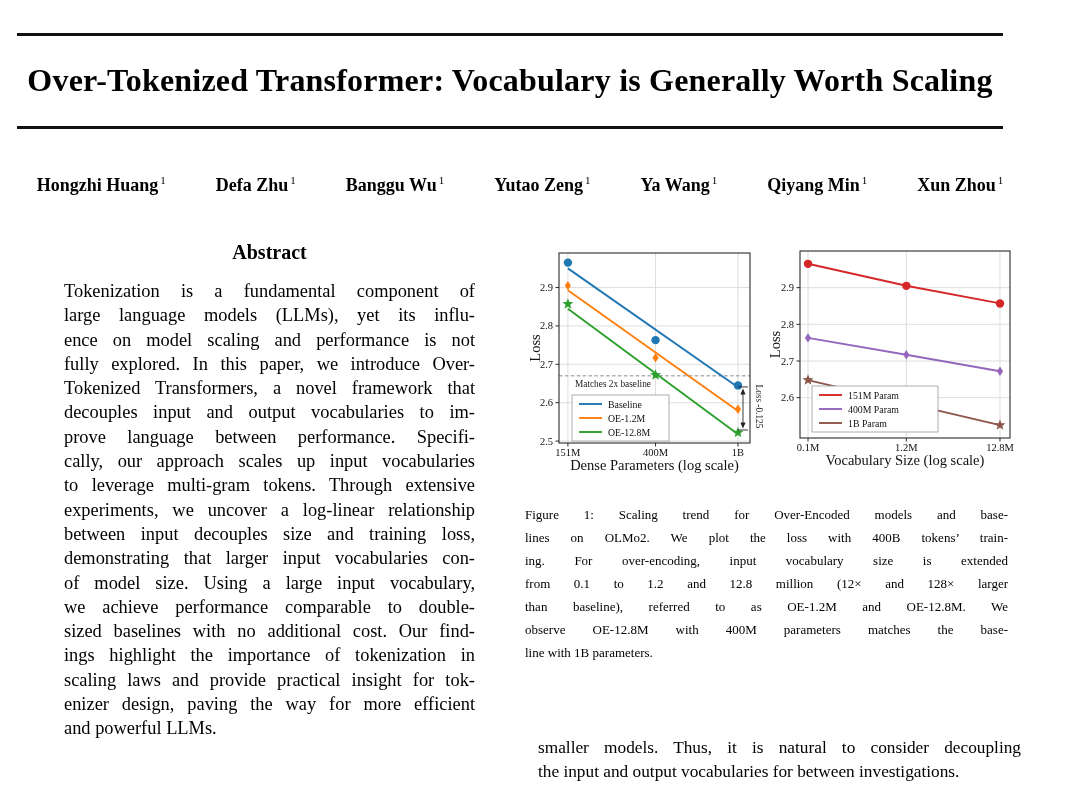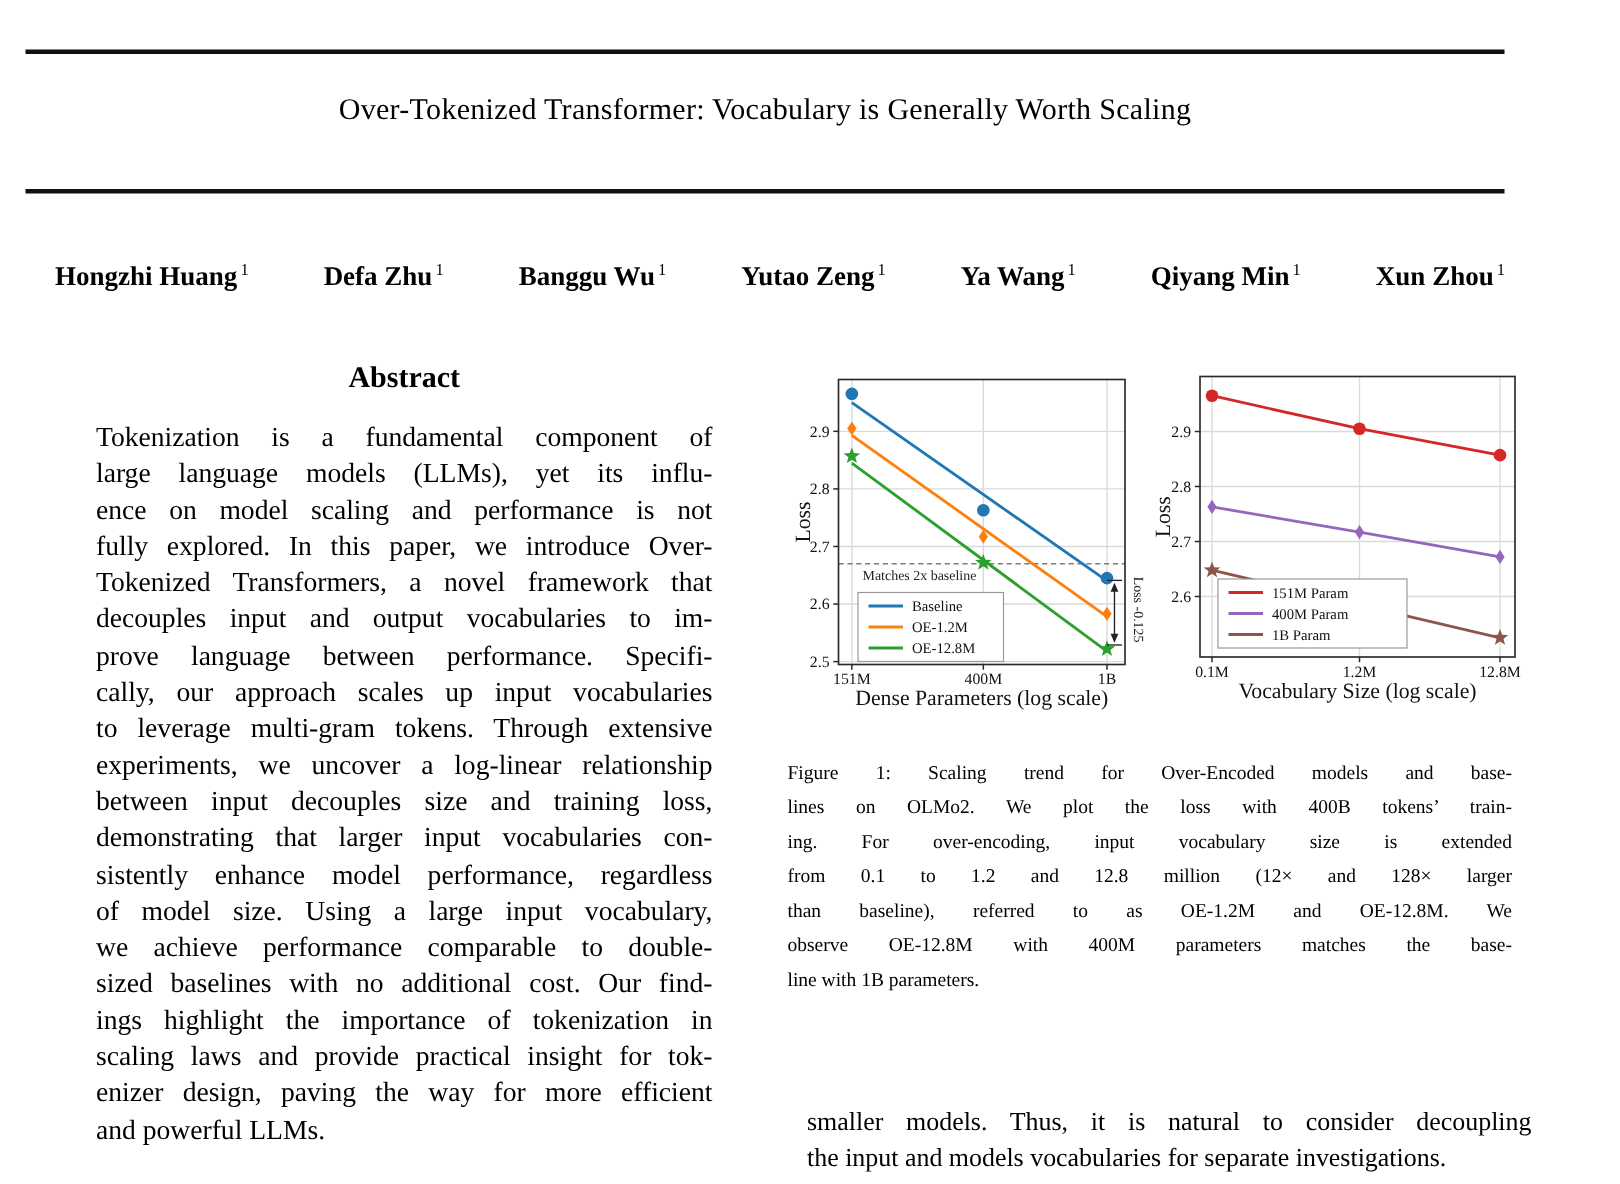--- a/index.html
+++ b/index.html
@@ -2,21 +2,21 @@
 <html><head>
 <meta charset="utf-8">
 <style>
   html,body{margin:0;padding:0;background:#ffffff;}
   body{width:1080px;height:789px;position:relative;overflow:hidden;
        font-family:"Liberation Serif", serif;color:#000;}
   .rule{position:absolute;left:17px;width:986px;height:2.5px;background:#111;}
   .rule-top{top:33px;}
   .rule-mid{top:126px;}
   .title{position:absolute;top:62px;left:17px;width:986px;margin:0;
-         text-align:center;font-size:20px;font-weight:normal;letter-spacing:.2px;}
+         text-align:center;font-size:32px;font-weight:bold;letter-spacing:.2px;}
   .authors{position:absolute;top:174px;left:0;width:1040px;text-align:center;
            font-size:18px;font-weight:bold;}
   .authors .author{white-space:nowrap;margin:0 25px;}
   .authors sup{font-size:11px;font-weight:normal;margin-left:2px;}
   .col-left{position:absolute;left:64px;top:241px;width:411px;}
   .abstract-heading{margin:0 0 15px 0;text-align:center;font-size:20px;font-weight:bold;}
   .abs-lines{font-size:18.4px;line-height:24.3px;}
   .tline{text-align:justify;text-align-last:justify;white-space:normal;}
   .tline.last{text-align-last:auto;}
   .caption{position:absolute;left:525px;top:503px;width:483px;
@@ -46,21 +46,20 @@
       <div class="tline">ence on model scaling and performance is not</div>
       <div class="tline">fully explored. In this paper, we introduce Over-</div>
       <div class="tline">Tokenized Transformers, a novel framework that</div>
       <div class="tline">decouples input and output vocabularies to im-</div>
       <div class="tline">prove language between performance. Specifi-</div>
       <div class="tline">cally, our approach scales up input vocabularies</div>
       <div class="tline">to leverage multi-gram tokens. Through extensive</div>
       <div class="tline">experiments, we uncover a log-linear relationship</div>
       <div class="tline">between input decouples size and training loss,</div>
       <div class="tline">demonstrating that larger input vocabularies con-</div>
-      <div class="tline">sistently enhance model performance, regardless</div>
       <div class="tline">of model size.  Using a large input vocabulary,</div>
       <div class="tline">we achieve performance comparable to double-</div>
       <div class="tline">sized baselines with no additional cost. Our find-</div>
       <div class="tline">ings highlight the importance of tokenization in</div>
       <div class="tline">scaling laws and provide practical insight for tok-</div>
       <div class="tline">enizer design, paving the way for more efficient</div>
       <div class="tline last">and powerful LLMs.</div>
     </div>
 </div>
 
@@ -172,14 +171,14 @@
     <div class="tline">Figure 1: Scaling trend for Over-Encoded models and base-</div>
     <div class="tline">lines on OLMo2. We plot the loss with 400B tokens’ train-</div>
     <div class="tline">ing. For over-encoding, input vocabulary size is extended</div>
     <div class="tline">from 0.1 to 1.2 and 12.8 million (12× and 128× larger</div>
     <div class="tline">than baseline), referred to as OE-1.2M and OE-12.8M. We</div>
     <div class="tline">observe OE-12.8M with 400M parameters matches the base-</div>
     <div class="tline last">line with 1B parameters.</div>
   </div>
 <div class="body-right" id="body-right">
     <div class="tline">smaller models. Thus, it is natural to consider decoupling</div>
-    <div class="tline last">the input and models vocabularies for separate investigations.</div>
+    <div class="tline last">the input and output vocabularies for between investigations.</div>
   </div>
 
 </body></html>

